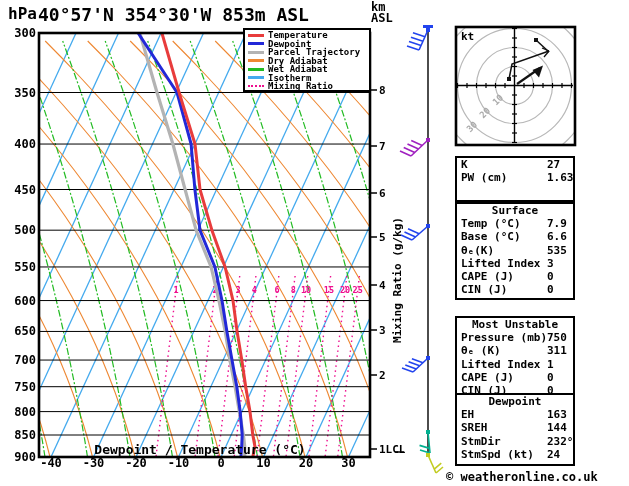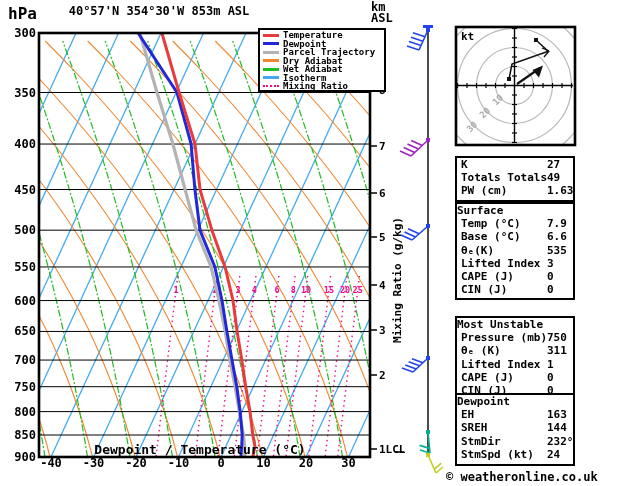--- a/index.html
+++ b/index.html
@@ -1,30 +1,30 @@
 <!DOCTYPE html>
 <html><head>
 <meta charset="utf-8">
 <style>
   html,body{margin:0;padding:0;background:#fff;}
   .stage{position:relative;width:629px;height:486px;background:#fff;overflow:hidden;
          font-family:"DejaVu Sans Mono",monospace;font-weight:bold;color:#000;}
   svg{position:absolute;left:0;top:0;}
   .hpa{position:absolute;left:8px;top:4px;font-size:16px;}
-  .title{position:absolute;left:38px;top:4px;width:242px;text-align:center;font-size:12px;letter-spacing:0px;white-space:nowrap;}
+  .title{position:absolute;left:38px;top:4px;width:242px;text-align:center;font-size:18px;letter-spacing:0px;white-space:nowrap;}
   .kmasl{position:absolute;left:371px;top:2px;font-size:12px;line-height:11px;}
   .datetime{position:absolute;left:404px;top:4px;width:225px;text-align:center;font-size:12.5px;white-space:nowrap;}
-  .legend{position:absolute;left:258px;top:28px;width:128px;height:64px;border:2px solid #000;
+  .legend{position:absolute;left:243px;top:28px;width:128px;height:64px;border:2px solid #000;
           background:#fff;box-sizing:border-box;padding:1px 0 0 3px;z-index:5;}
   .legend-row{display:flex;align-items:center;height:8.5px;}
   .swatch{width:16px;height:0;margin-right:4px;flex:none;}
   .legend-label{font-size:9px;line-height:8px;white-space:nowrap;}
   .tbl{position:absolute;left:455px;width:120px;border:2px solid #000;background:#fff;
        box-sizing:border-box;font-size:11px;z-index:5;}
-  .tbl-header{text-align:left;height:13.2px;line-height:13.5px;}
+  .tbl-header{text-align:center;height:13.2px;line-height:13.5px;}
   .trow{position:relative;height:13.2px;line-height:13.5px;padding-left:4px;white-space:nowrap;}
   .tval{position:absolute;left:90px;top:0;}
   .xlabel{position:absolute;left:85px;top:442px;width:230px;text-align:center;font-size:13px;white-space:nowrap;}
   .copyright{position:absolute;left:446px;top:470px;font-size:12px;white-space:nowrap;}
 </style>
 </head>
 <body>
 
 <div class="stage">
   <svg id="plot" width="629" height="486">
@@ -288,21 +288,20 @@
       </div>
       <div class="legend-row">
         <div class="swatch" style="border-top: 2px dotted rgb(238, 15, 143);"></div>
         <span class="legend-label">Mixing Ratio</span>
       </div>
     </div>
 
   <div id="tables">
       <div class="tbl" style="top: 156px; height: 46px;">
         <div class="trow"><span>K</span><span class="tval">27</span></div>
-        <div class="trow"><span>Totals Totals</span><span class="tval">49</span></div>
         <div class="trow"><span>PW (cm)</span><span class="tval">1.63</span></div>
       </div>
       <div class="tbl" style="top: 202px; height: 98px;">
         <div class="tbl-header">Surface</div>
         <div class="trow"><span>Temp (°C)</span><span class="tval">7.9</span></div>
         <div class="trow"><span>Base (°C)</span><span class="tval">6.6</span></div>
         <div class="trow"><span>θₑ(K)</span><span class="tval">535</span></div>
         <div class="trow"><span>Lifted Index</span><span class="tval">3</span></div>
         <div class="trow"><span>CAPE (J)</span><span class="tval">0</span></div>
         <div class="trow"><span>CIN (J)</span><span class="tval">0</span></div>

